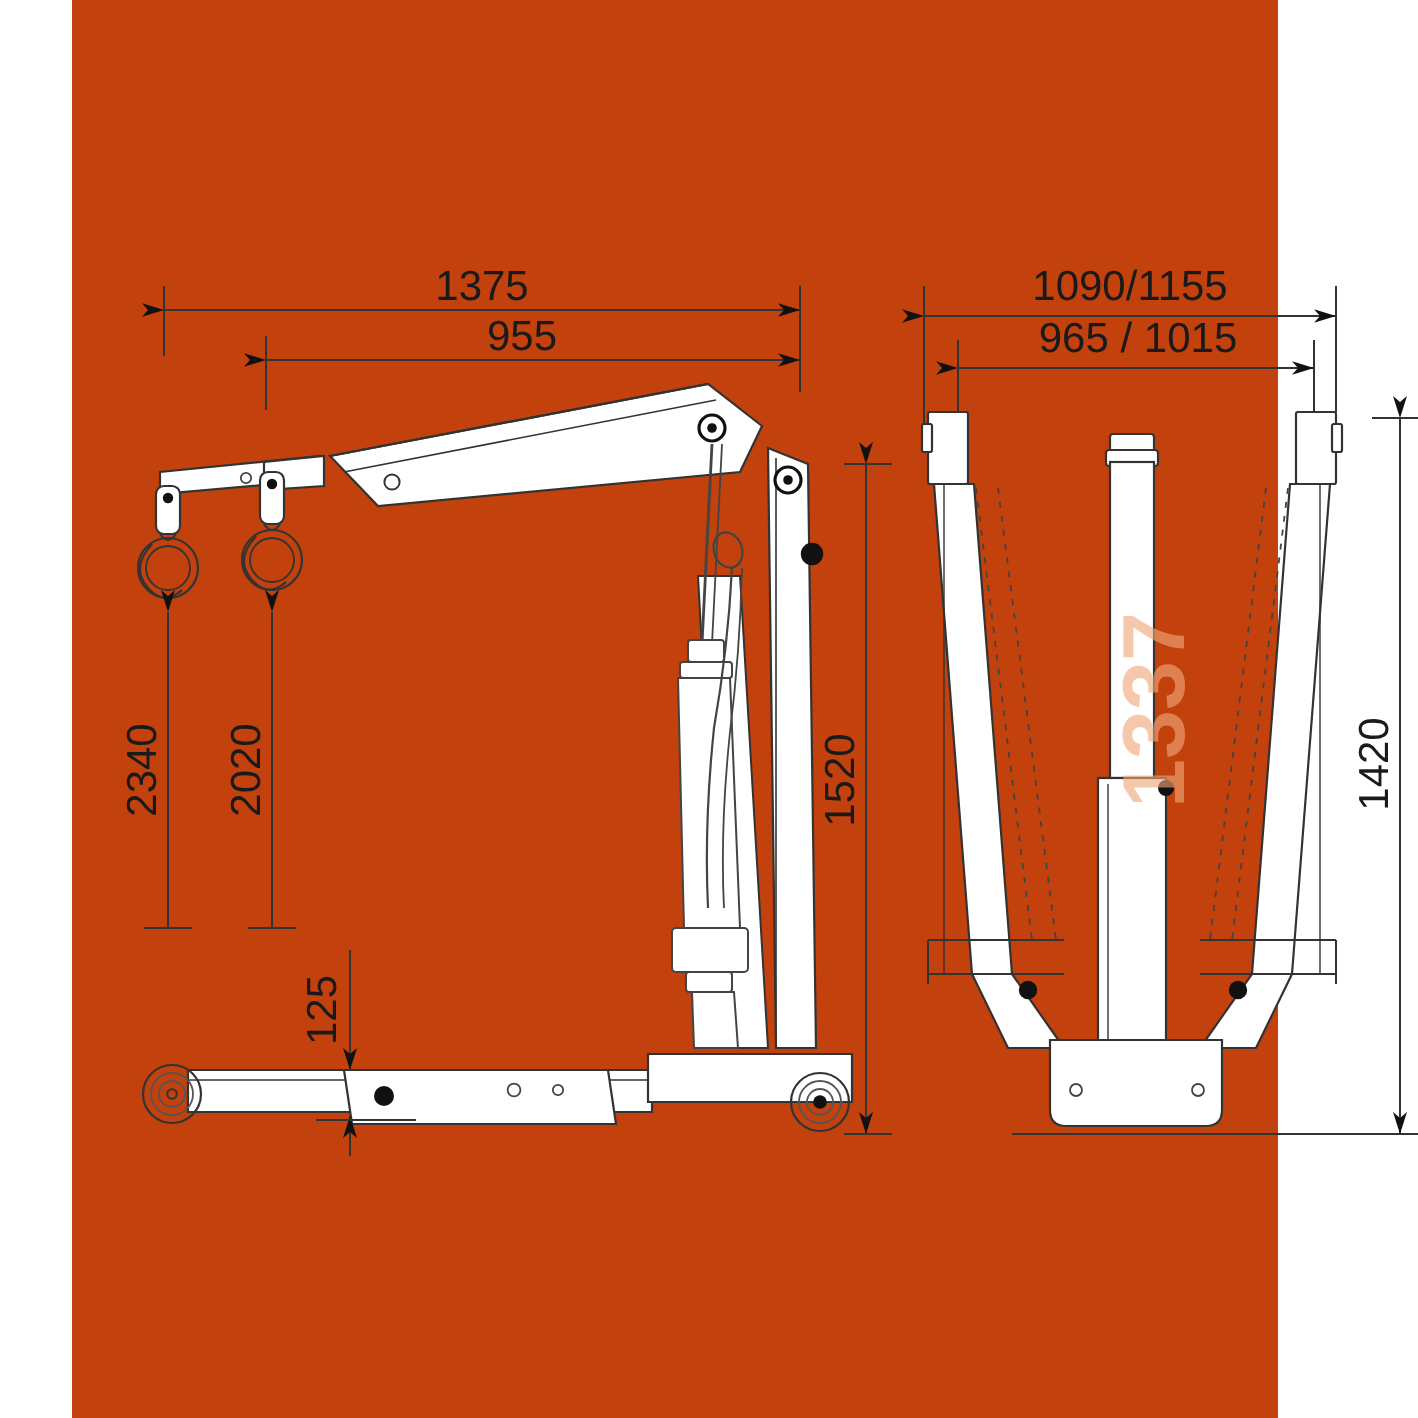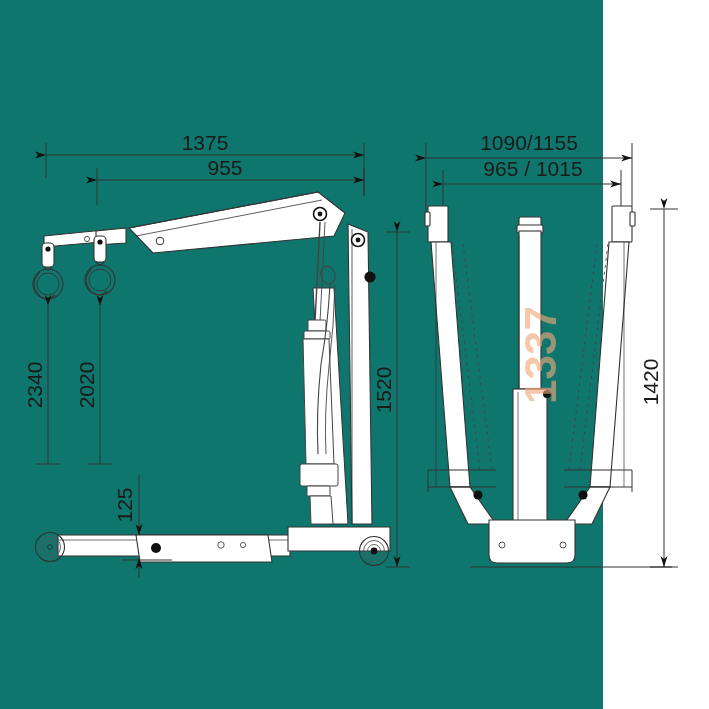--- a/index.html
+++ b/index.html
@@ -1,18 +1,18 @@
 <!DOCTYPE html>
 <html><head>
 <meta charset="utf-8">
 <style>
   html,body{margin:0;padding:0;background:#ffffff;}
   body{width:709px;height:709px;overflow:hidden;
        font-family:"Liberation Sans",sans-serif;}
-  #stage{position:relative;width:603px;height:709px;background:#0f766e;}
+  #stage{position:relative;width:603px;height:709px;background:#c2410c;margin-left:36px;}
   svg{display:block;position:absolute;top:0;left:0;}
   .dimtext{font-family:"Liberation Sans",sans-serif;font-size:21px;fill:#1a1a1a;}
   .wm{font-family:"Liberation Sans",sans-serif;font-size:44px;font-weight:bold;
       fill:#f0a878;opacity:.62;}
 </style>
 </head>
 <body>
 
 <div id="stage">
 

